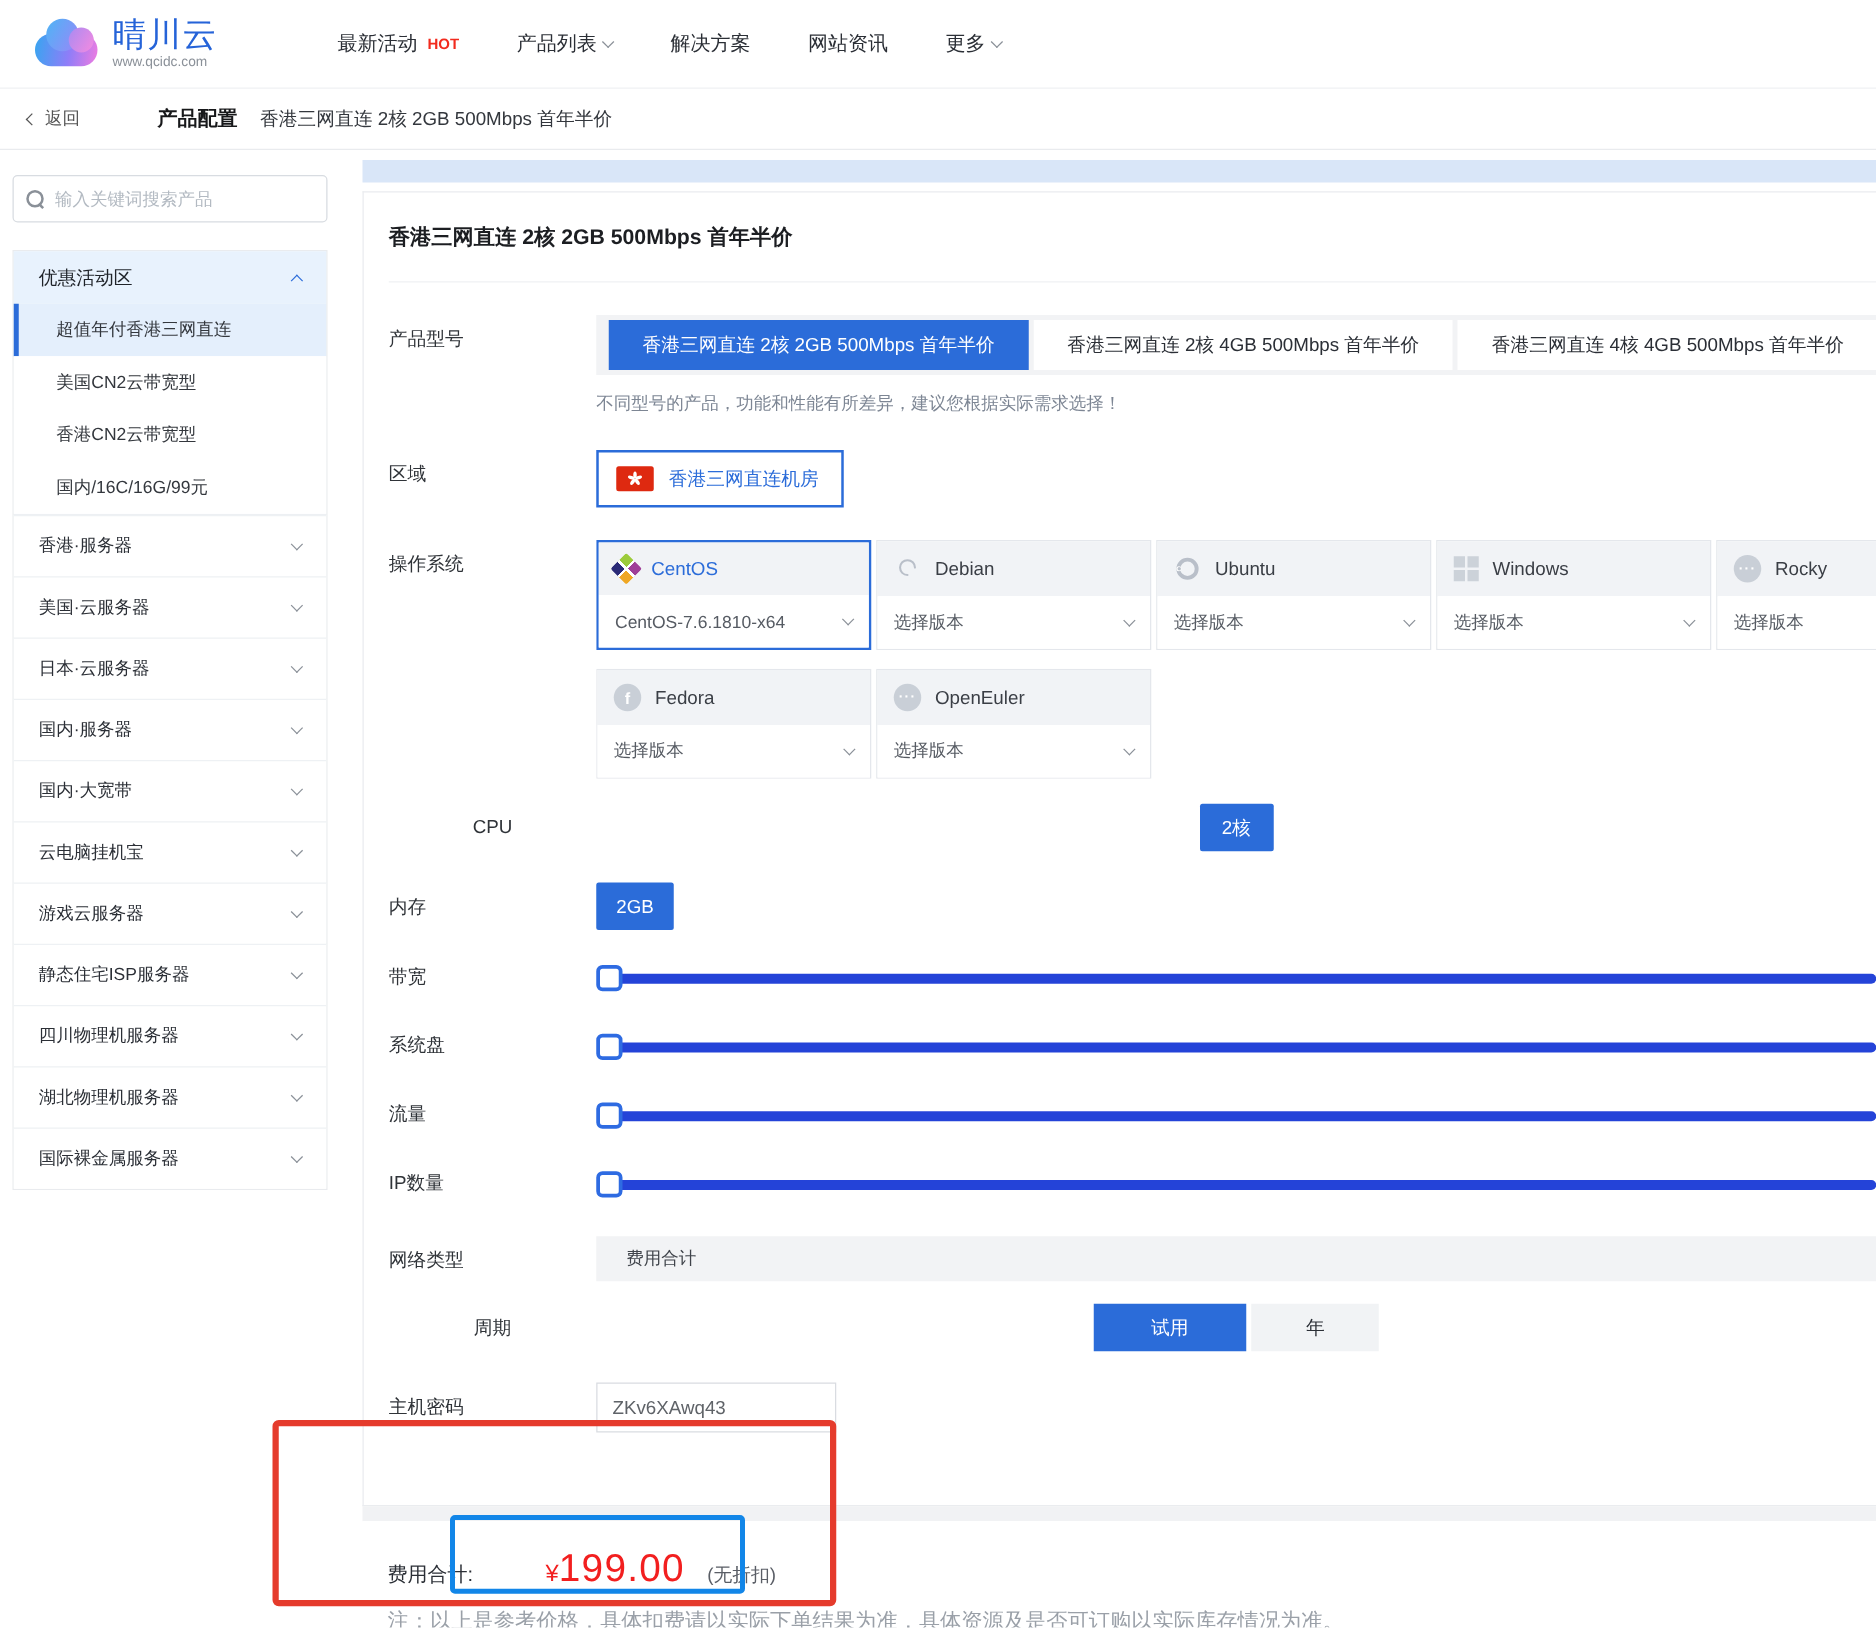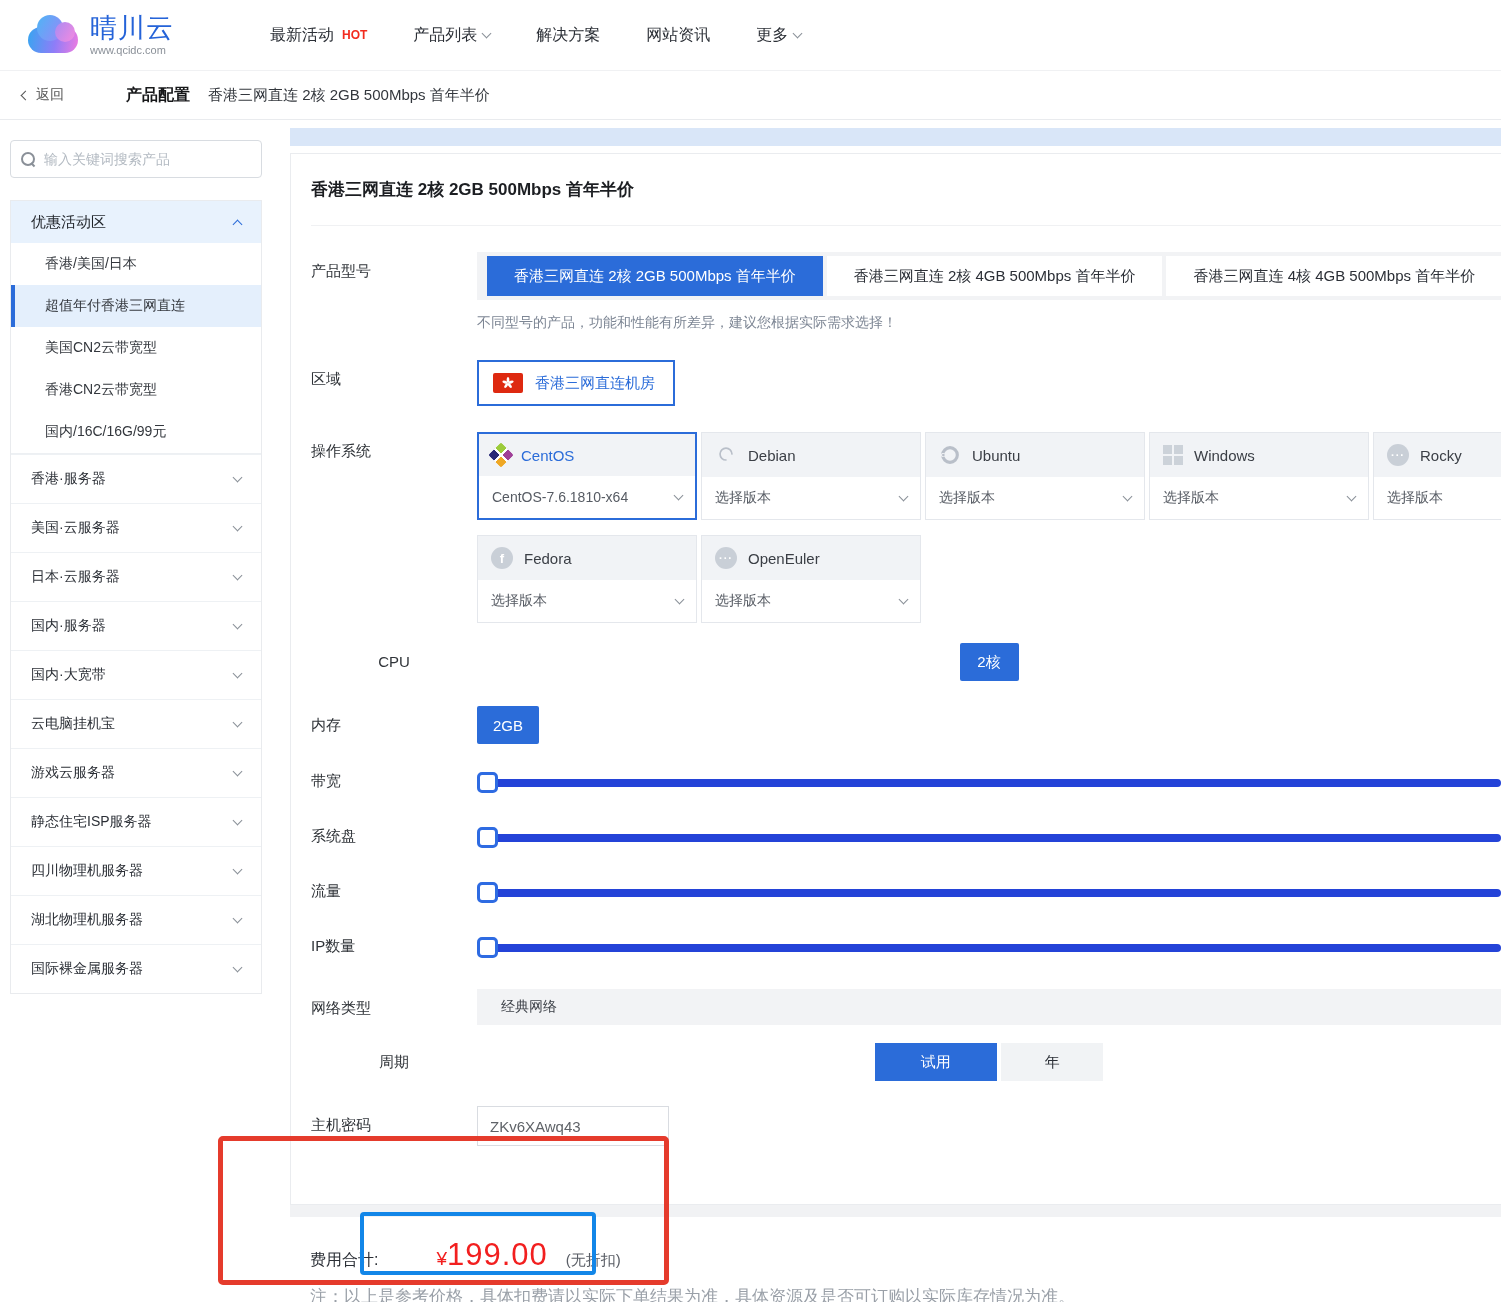--- a/index.html
+++ b/index.html
@@ -188,23 +188,20 @@
     <div class="search-box">
       <span class="mag"></span>
       <input type="text" placeholder="输入关键词搜索产品" style="">
     </div>
     <div class="menu">
       <div class="menu-group-header">
         <span>优惠活动区</span>
         <span class="chev up"></span>
       </div>
       <div class="menu-sub">
-        <div class="menu-sub-item">
-          <span>香港/美国/日本</span>
-        </div>
         <div class="menu-sub-item active">
           <span>超值年付香港三网直连</span>
         </div>
         <div class="menu-sub-item">
           <span>美国CN2云带宽型</span>
         </div>
         <div class="menu-sub-item">
           <span>香港CN2云带宽型</span>
         </div>
         <div class="menu-sub-item">
@@ -440,21 +437,21 @@
             <div class="slider-row">
               <div class="slider-track"></div>
               <div class="slider-handle"></div>
             </div>
           </div>
         </div>
 
         <div class="frow" style="margin-bottom:18px">
           <div class="flabel">网络类型</div>
           <div class="fctrl">
-            <div class="net-box">经典网络</div>
+            <div class="net-box">费用合计</div>
           </div>
         </div>
 
         <div class="frow row-gap-d">
           <div class="flabel">周期</div>
           <div class="fctrl">
             <span class="period-btn sel">试用</span>
             <span class="period-btn unsel">年</span>
           </div>
         </div>

